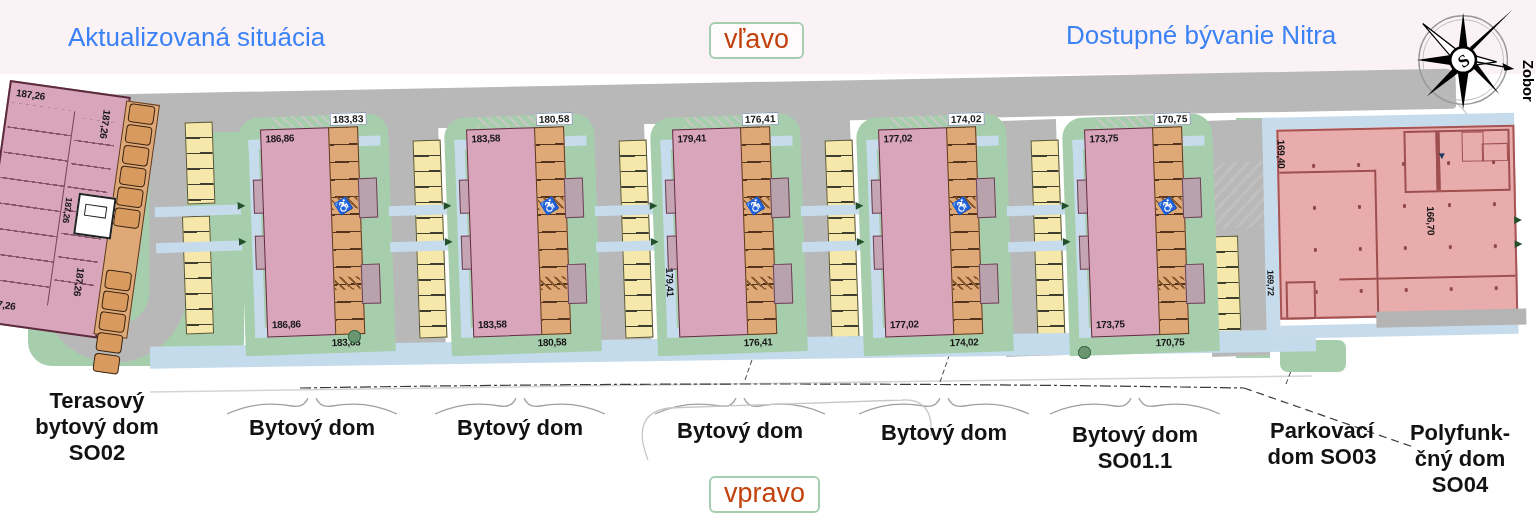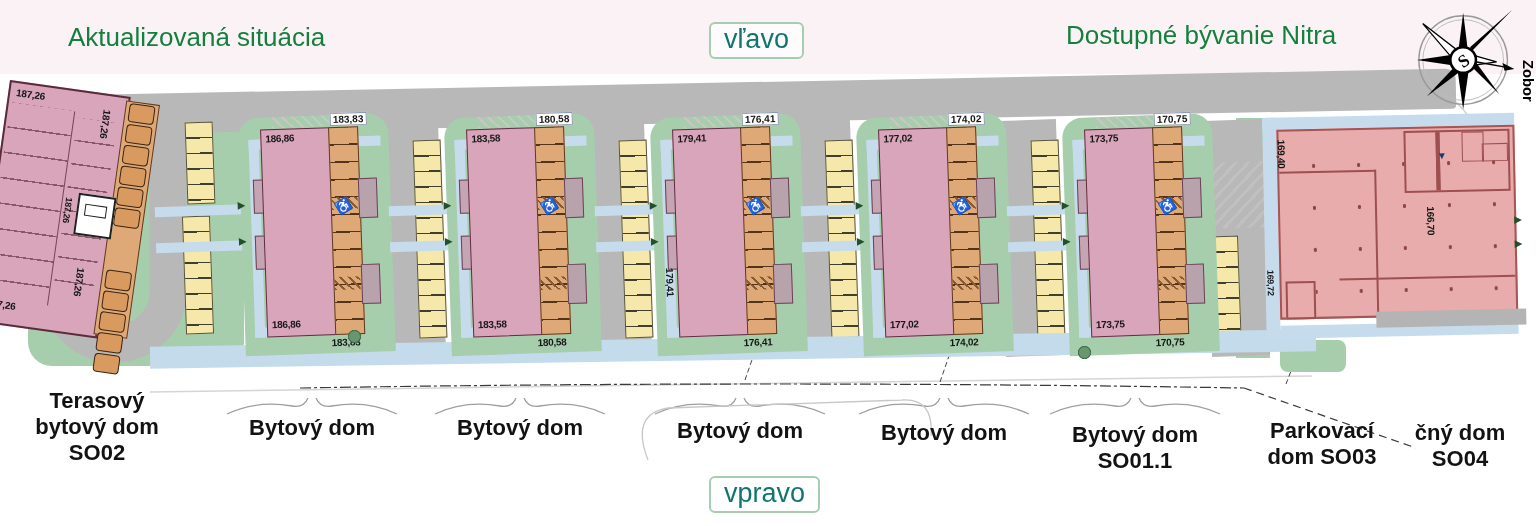--- a/index.html
+++ b/index.html
@@ -1,23 +1,23 @@
 <!DOCTYPE html>
 <html><head>
 <meta charset="utf-8">
 <style>
   html,body{margin:0;padding:0;background:#fff;}
   #canvas{position:relative;width:1536px;height:526px;overflow:hidden;
           font-family:"Liberation Sans",sans-serif;background:#fff;}
   
   #header-band{position:absolute;left:0;top:0;width:1536px;height:74px;background:#fbf2f6;}
-  .big-title{position:absolute;font-size:26px;color:#15803d;white-space:nowrap;}
+  .big-title{position:absolute;font-size:26px;color:#3b82f6;white-space:nowrap;}
   #title-left{left:68px;top:22px;}
   #title-right{left:1066px;top:20px;}
-  .view-badge{position:absolute;font-size:27px;color:#0f766e;border:2px solid #a6cdaf;
+  .view-badge{position:absolute;font-size:27px;color:#c2410c;border:2px solid #a6cdaf;
               border-radius:6px;padding:0 13px 2px;background:rgba(255,255,255,.65);white-space:nowrap;}
   #badge-top{left:709px;top:22px;}
   #badge-bottom{left:709px;top:476px;}
   #compass{position:absolute;left:1408px;top:4px;width:128px;height:114px;z-index:20;}
   
   #plan{position:absolute;left:0;top:74px;width:1536px;height:312px;}
   #plan *{position:absolute;}
   #green-left{left:28px;top:34px;width:216px;height:258px;background:#a6ceac;border-radius:24px;z-index:1;}
   #green-right{left:1236px;top:44px;width:34px;height:240px;background:#a6ceac;z-index:1;}
   #green-right2{left:1280px;top:266px;width:66px;height:32px;background:#a6ceac;border-radius:8px;z-index:1;}
@@ -393,18 +393,19 @@
   </div>
   <div class="flabel" style="left:1035px;top:422px;">
     <div>Bytový dom</div>
     <div>SO01.1</div>
   </div>
   <div class="flabel" style="left:1232px;top:418px;width:180px;">
     <div>Parkovací</div>
     <div>dom SO03</div>
   </div>
   <div class="flabel" style="left:1384px;top:420px;width:152px;">
+    <div>Polyfunk-</div>
     <div>čný dom</div>
     <div>SO04</div>
   </div>
 
   <div id="badge-bottom" class="view-badge">vpravo</div>
 </div>
 
 </body></html>

